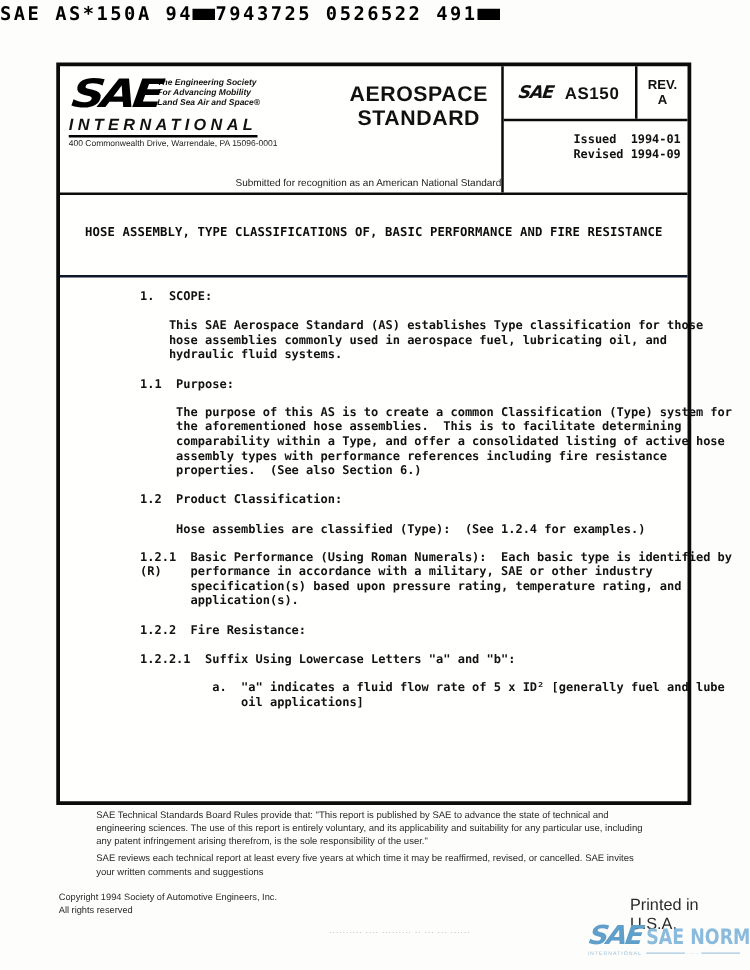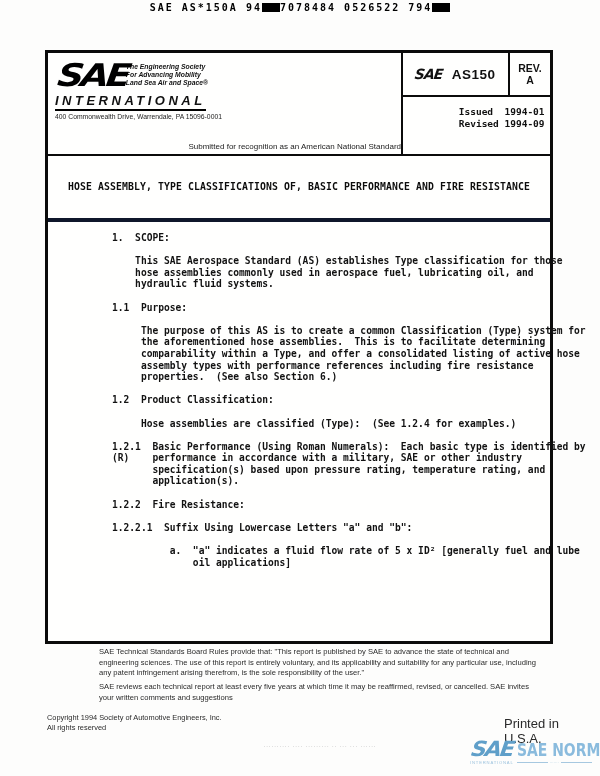--- a/index.html
+++ b/index.html
@@ -7,23 +7,23 @@
   body {
     font-family:"Liberation Sans", sans-serif;
     background:#fdfdfc; color:#111;
     position:relative; overflow:hidden;
   }
   .page { position:absolute; inset:0; }
 
   
   .scan-code {
     position:absolute; top:2px; left:0; width:100%;
-    display:flex; justify-content:center; align-items:center; 
+    display:flex; justify-content:flex-start; align-items:center; 
     font-family:"DejaVu Sans Mono", monospace; font-weight:bold;
-    font-size:10px; letter-spacing:2px; color:#000;
+    font-size:15px; letter-spacing:2px; color:#000;
   }
   .scan-block { display:inline-block; width:18px; height:9px; background:#000; }
 
   
   .doc-box {
     position:absolute; left:45px; top:50px; width:508px; height:594px;
     border:3px solid #0b0b0b; background:#fffffe;
     display:flex; flex-direction:column;
   }
 
@@ -64,36 +64,36 @@
   .cell-rev {
     width:40px; display:flex; flex-direction:column; align-items:center; justify-content:center;
     font-weight:bold; font-size:10.5px; line-height:12px;
   }
   .issued-block {
     flex:1; padding:9px 0 0 21px;
     font-family:"DejaVu Sans Mono", monospace; font-size:9.5px; line-height:12px;
     font-weight:600; white-space:pre; color:#111;margin-left:35px;
   }
 
-  .title-band { height:66px; border-bottom:4px solid #0f172a; display:flex; justify-content:center; }
+  .title-band { height:66px; border-bottom:2px solid #0f172a; display:flex; justify-content:center; }
   .doc-title {
     margin-top:25px; font-family:"DejaVu Sans Mono", monospace; font-weight:bold;
     font-size:9.8px; letter-spacing:0.1px; color:#0d0d0d; white-space:nowrap;
   }
 
   .body-area { flex:1; position:relative;margin-left:47px; }
   .body-text {
     position:absolute; left:17px; top:10px;
     font-family:"DejaVu Sans Mono", monospace; font-size:9.6px; line-height:11.6px;
     font-weight:600; color:#121212; white-space:pre;
   }
 
   
   .foot-para {
-    position:absolute; left:99px; width:437px;
+    position:absolute; left:77px; width:437px;
     font-size:7.6px; line-height:10.6px; color:#2a2a2a;
   }
   .foot-para-1 { top:647px; }
   .foot-para-2 { top:682px; }
   .copyright { position:absolute; left:47px; top:713px; font-size:7.4px; line-height:9.5px; color:#2a2a2a; }
   .printed { position:absolute; left:504px; top:716px; font-size:13px; color:#2a2a2a; }
   .microtext {
     position:absolute; left:230px; top:743px; width:180px; text-align:center;
     font-size:5px; color:#8e8e8e; filter:blur(0.5px); letter-spacing:1px;
   }
@@ -118,40 +118,44 @@
   .norm-tiny { font-size:4px; color:#a6c8e0; filter:blur(0.3px); }
 </style>
 </head>
 <body>
 
 <div class="page">
 
   <div class="scan-code">
     <span>SAE AS*150A 94</span>
     <span class="scan-block"></span>
-    <span>7078484 0526522 794</span>
+    <span>7943725 0526522 491</span>
     <span class="scan-block"></span>
   </div>
 
   <div class="doc-box">
 
     <div class="hdr">
       <div class="hdr-left">
         <div class="logo-wrap">
           <div class="logo-row">
             <div class="sae-logotype">SAE</div>
             <div class="tagline">
               <div>The Engineering Society</div>
               <div>For Advancing Mobility</div>
               <div>Land Sea Air and Space®</div>
             </div>
           </div>
           <div class="intl">INTERNATIONAL</div>
           <div class="addr">400 Commonwealth Drive, Warrendale, PA 15096-0001</div>
         </div>
+        <div class="kind-title">
+          <div>AEROSPACE</div>
+          <div>STANDARD</div>
+        </div>
         <div class="submitted">Submitted for recognition as an American National Standard</div>
       </div>
 
       <div class="hdr-right">
         <div class="hdr-right-top">
           <div class="cell-number">
             <span class="sae-small">SAE</span>
             <span class="doc-number">AS150</span>
           </div>
           <div class="cell-rev">

